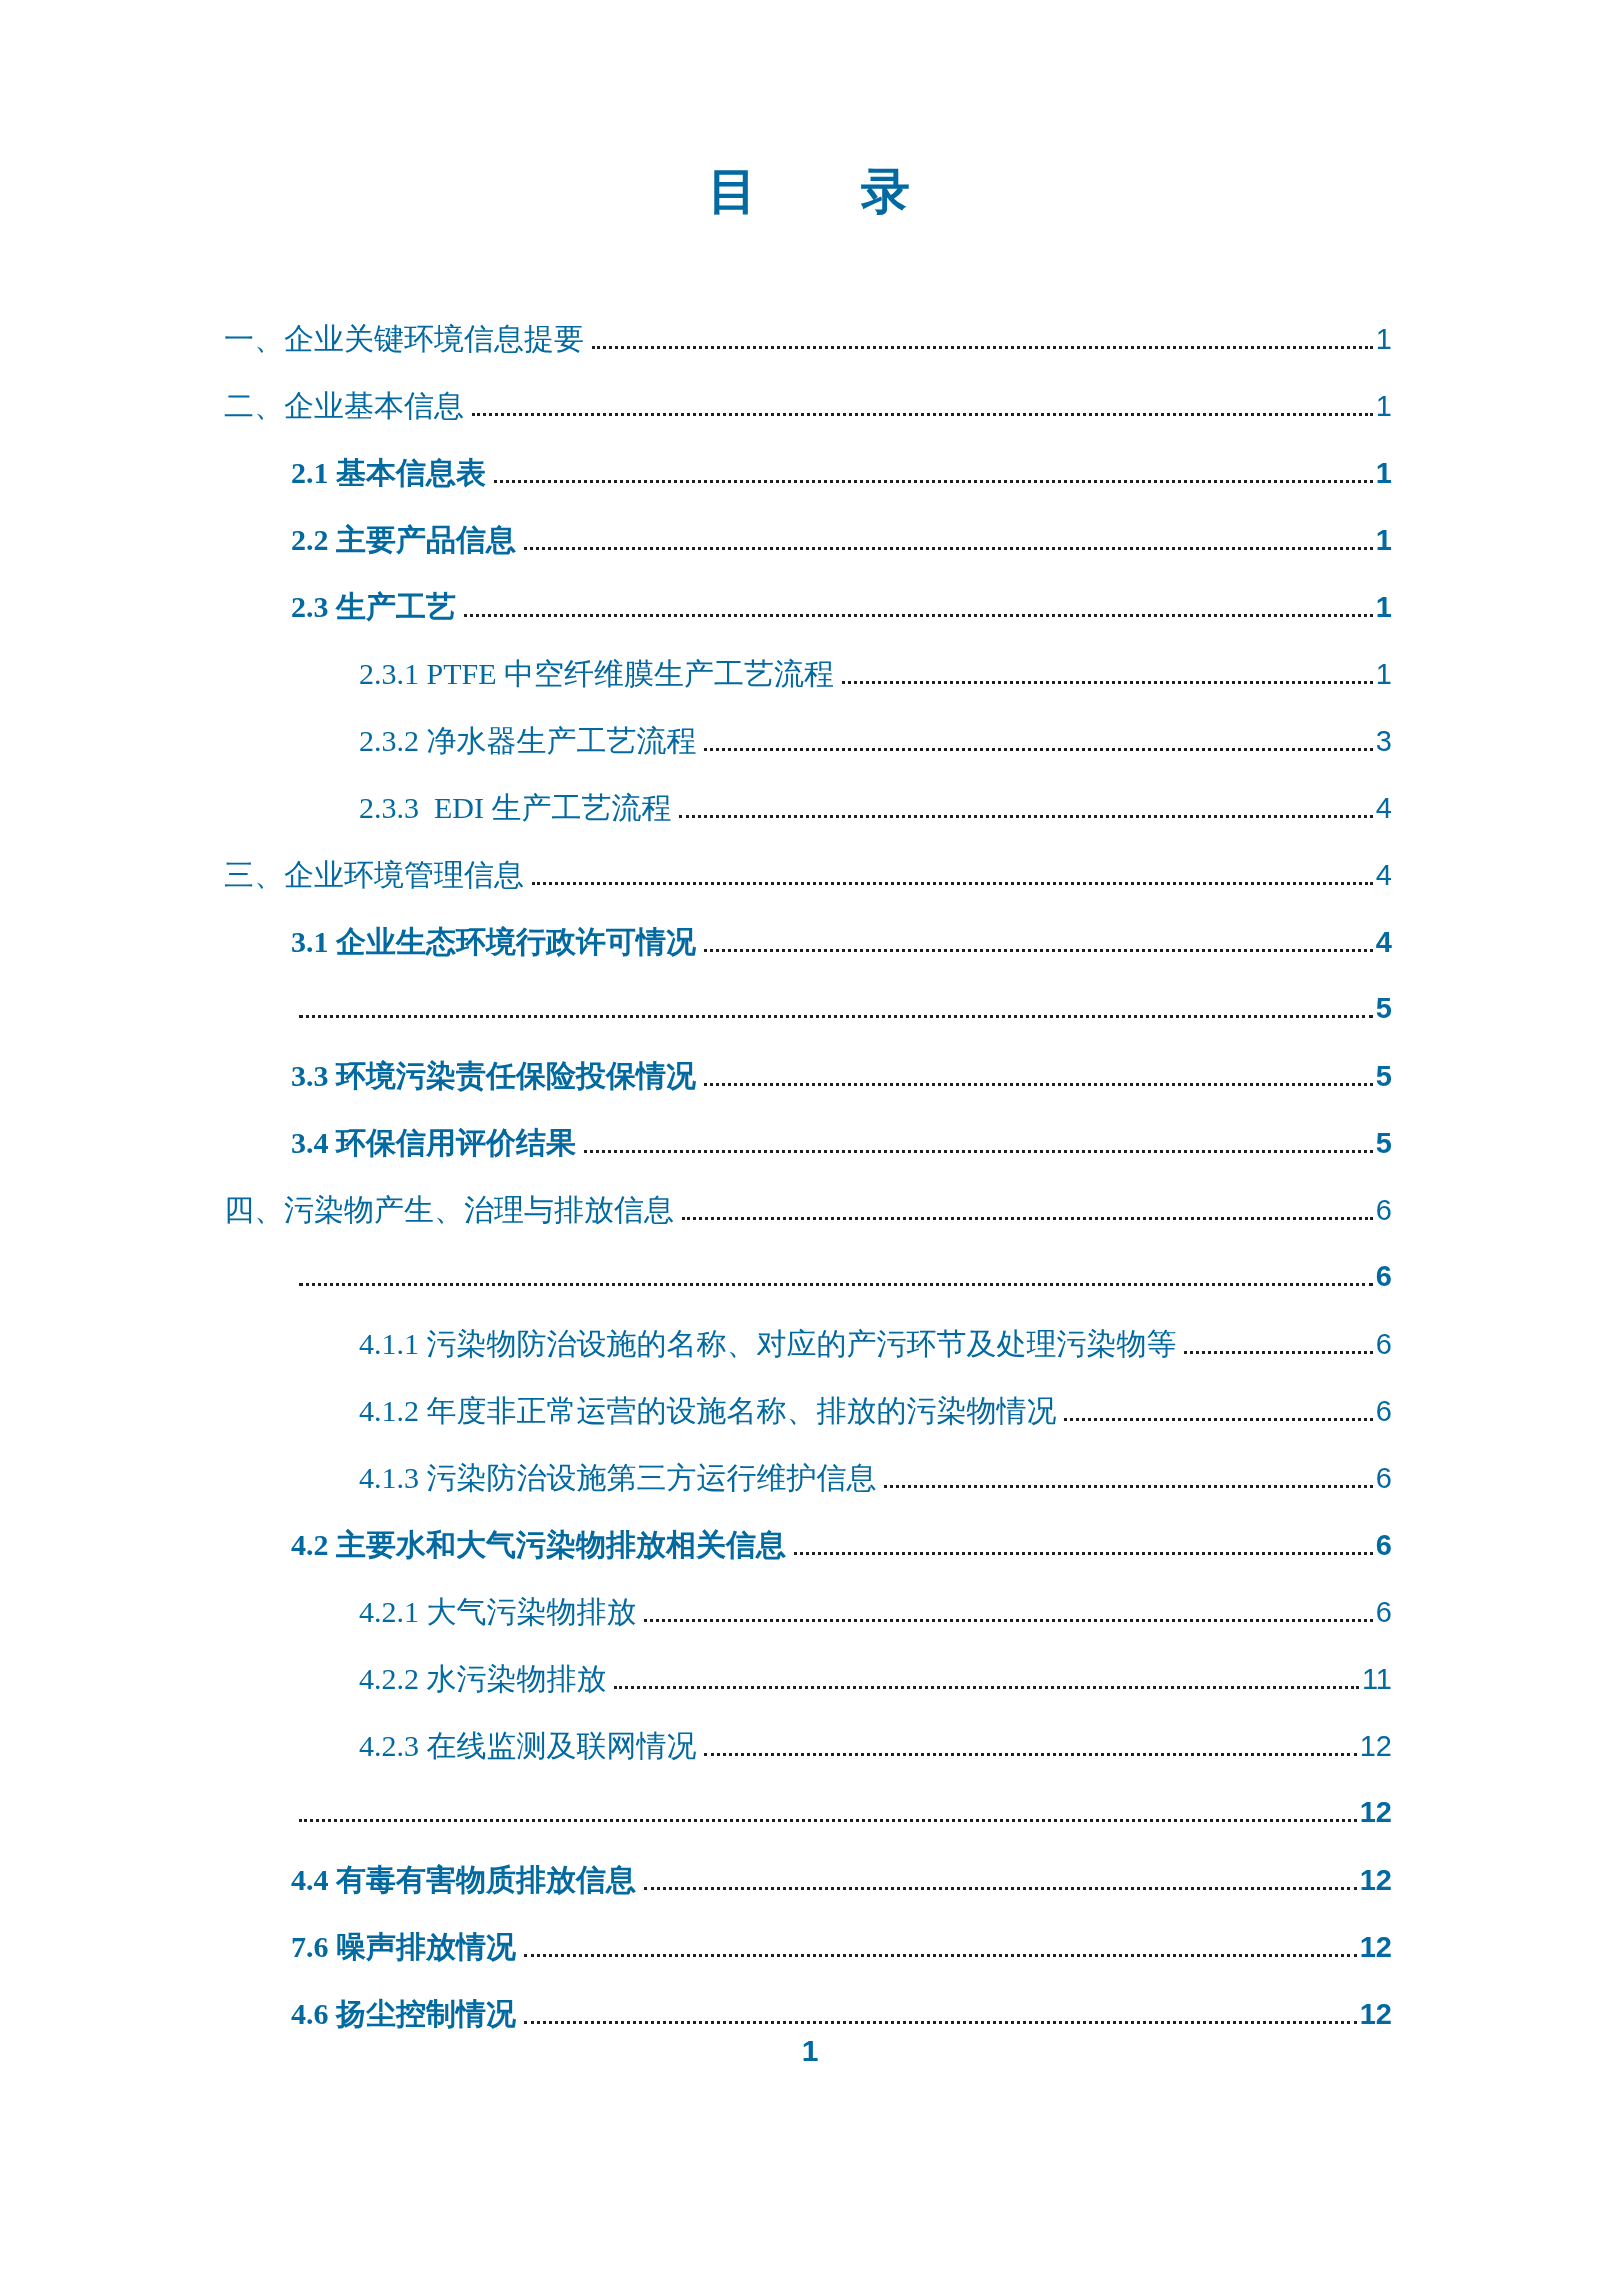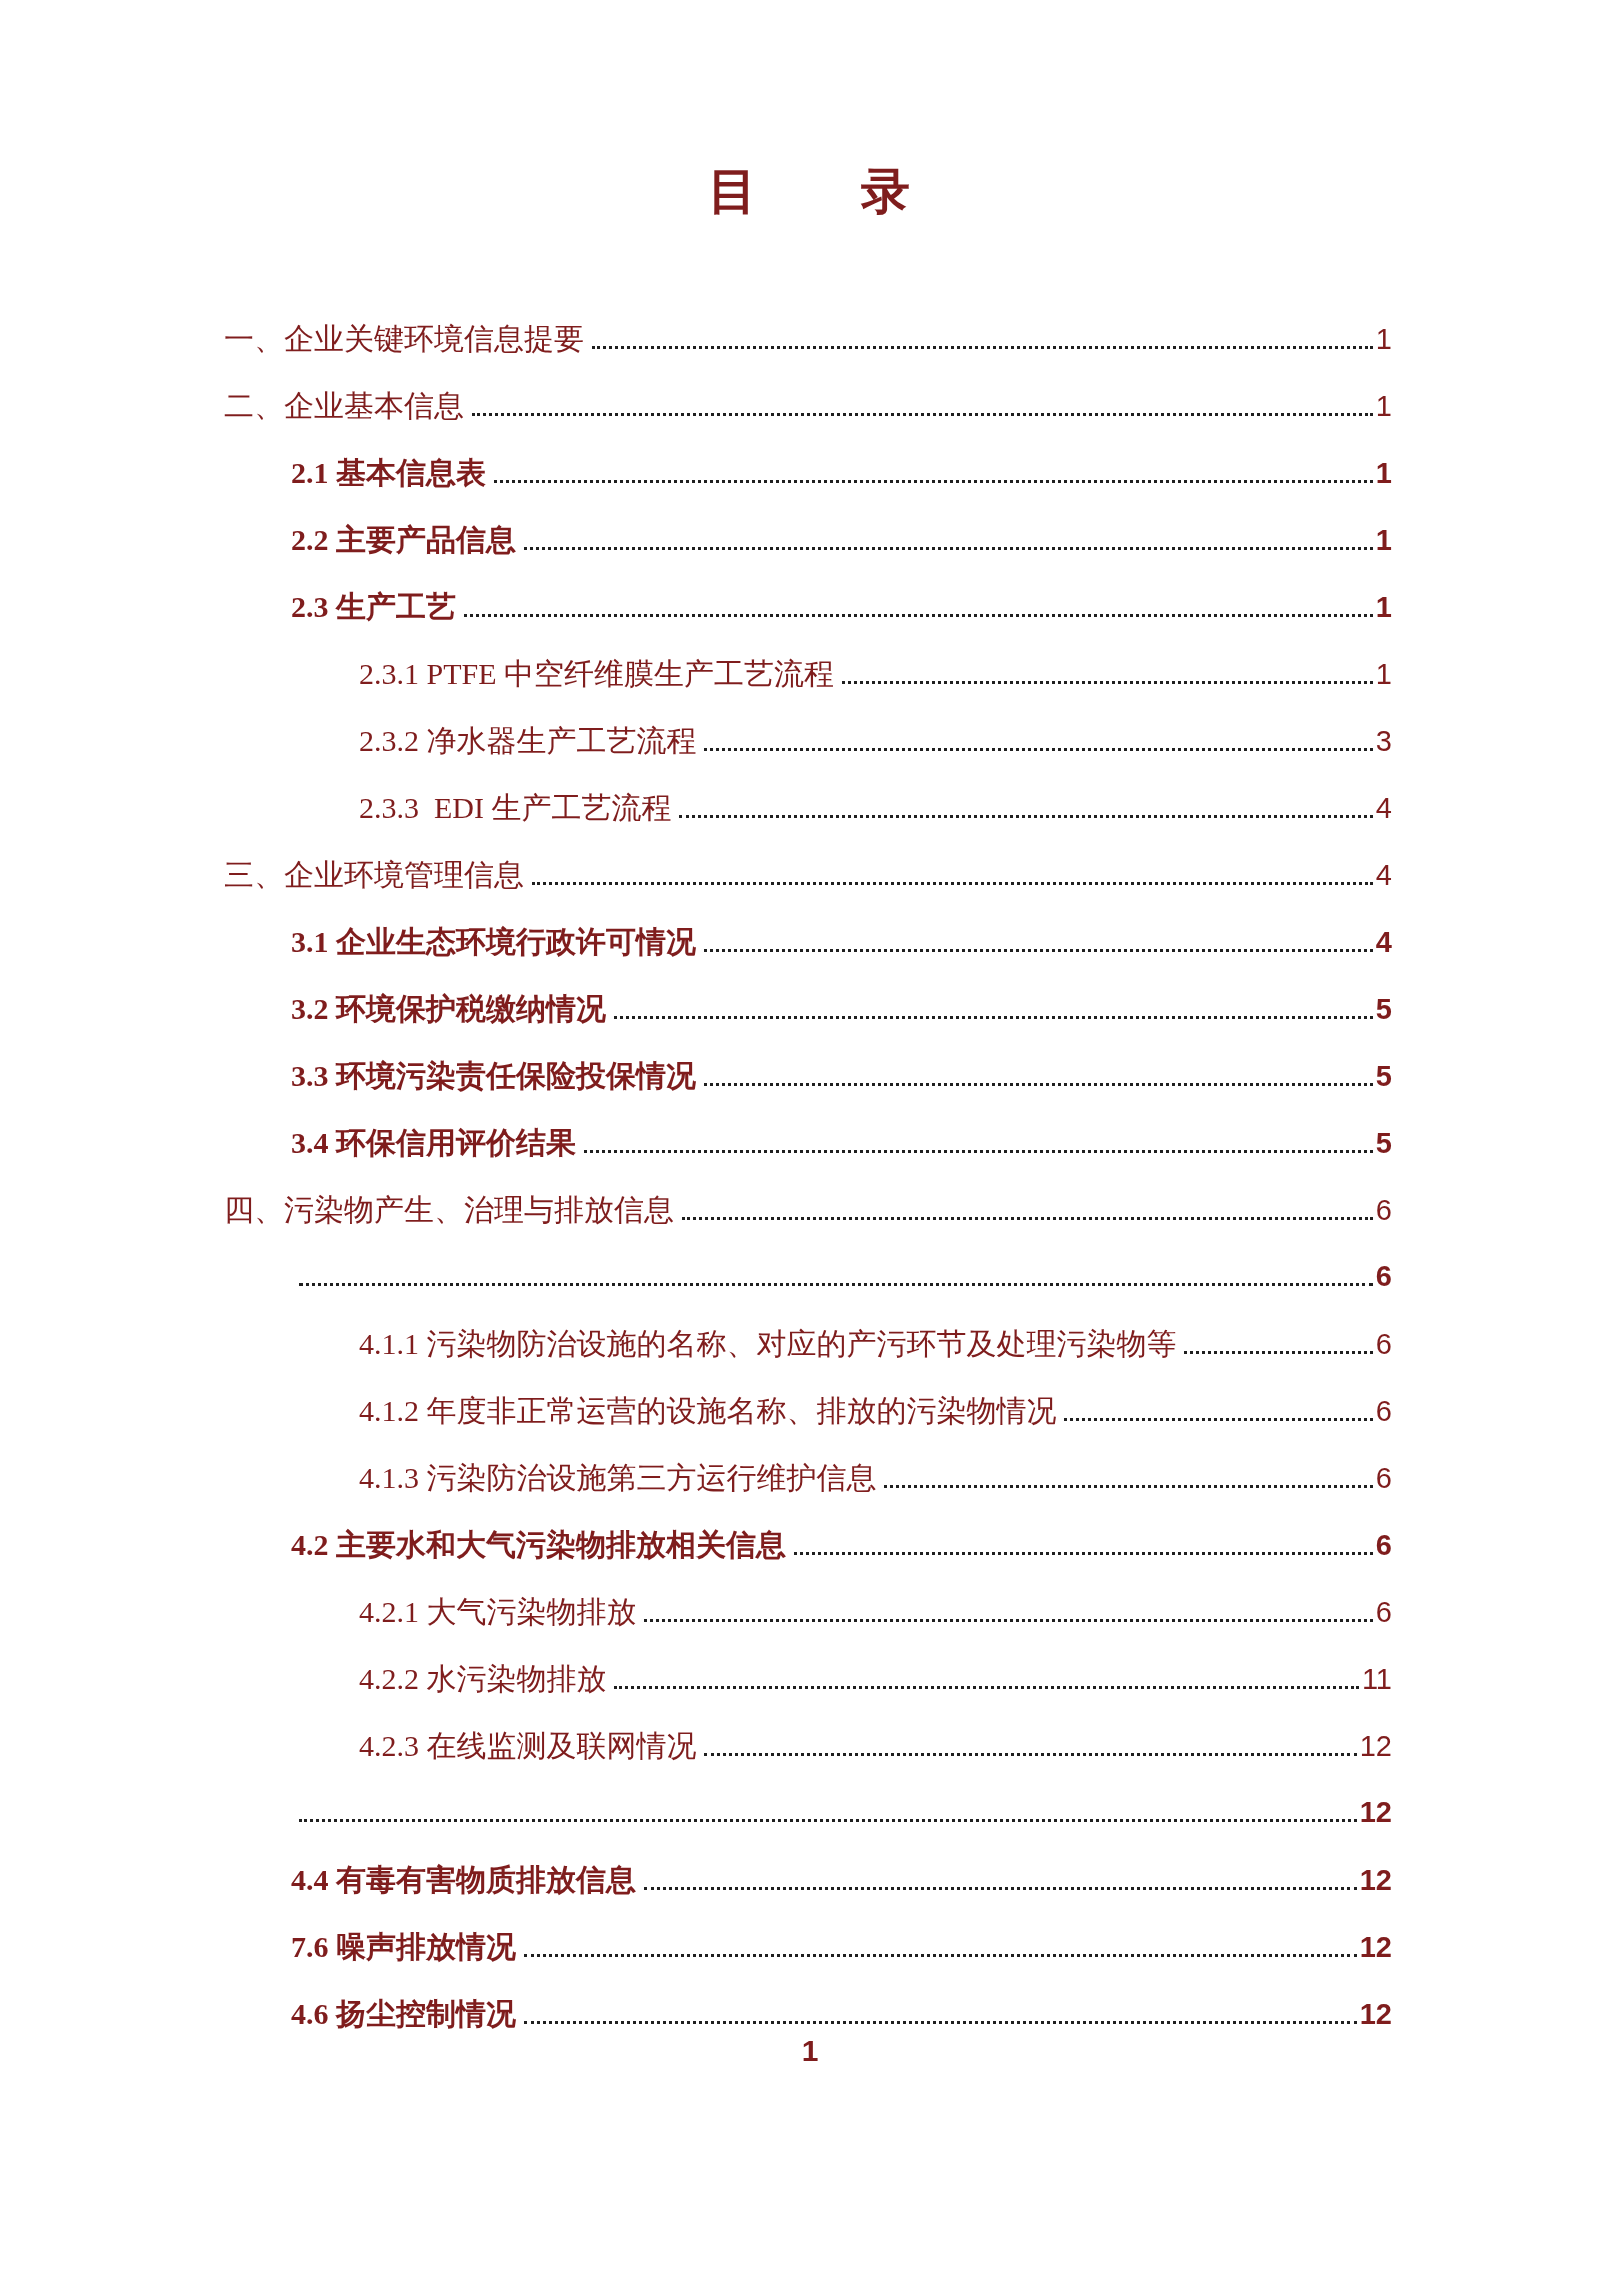--- a/index.html
+++ b/index.html
@@ -3,21 +3,21 @@
 <meta charset="utf-8">
 <style>
   html, body { margin: 0; padding: 0; background: #888; }
   .page {
     position: relative;
     width: 1620px;
     height: 2293px;
     margin: 0 auto;
     background: #ffffff;
     font-family: "Liberation Serif", "DejaVu Serif", serif;
-    color: #7f1d1d;
+    color: #0369a1;
     overflow: hidden;
   }
   .doc-title {
     position: absolute;
     top: 161px;
     left: 0;
     width: 100%;
     text-align: center;
     font-size: 49px;
     line-height: 61px;
@@ -121,21 +121,20 @@
     <span class="lbl">三、企业环境管理信息</span>
     <span class="dots"></span>
     <span class="pg">4</span>
   </div>
       <div class="row lvl2">
     <span class="lbl">3.1 企业生态环境行政许可情况</span>
     <span class="dots"></span>
     <span class="pg">4</span>
   </div>
       <div class="row lvl2">
-    <span class="lbl">3.2 环境保护税缴纳情况</span>
     <span class="dots"></span>
     <span class="pg">5</span>
   </div>
       <div class="row lvl2">
     <span class="lbl">3.3 环境污染责任保险投保情况</span>
     <span class="dots"></span>
     <span class="pg">5</span>
   </div>
       <div class="row lvl2">
     <span class="lbl">3.4 环保信用评价结果</span>

